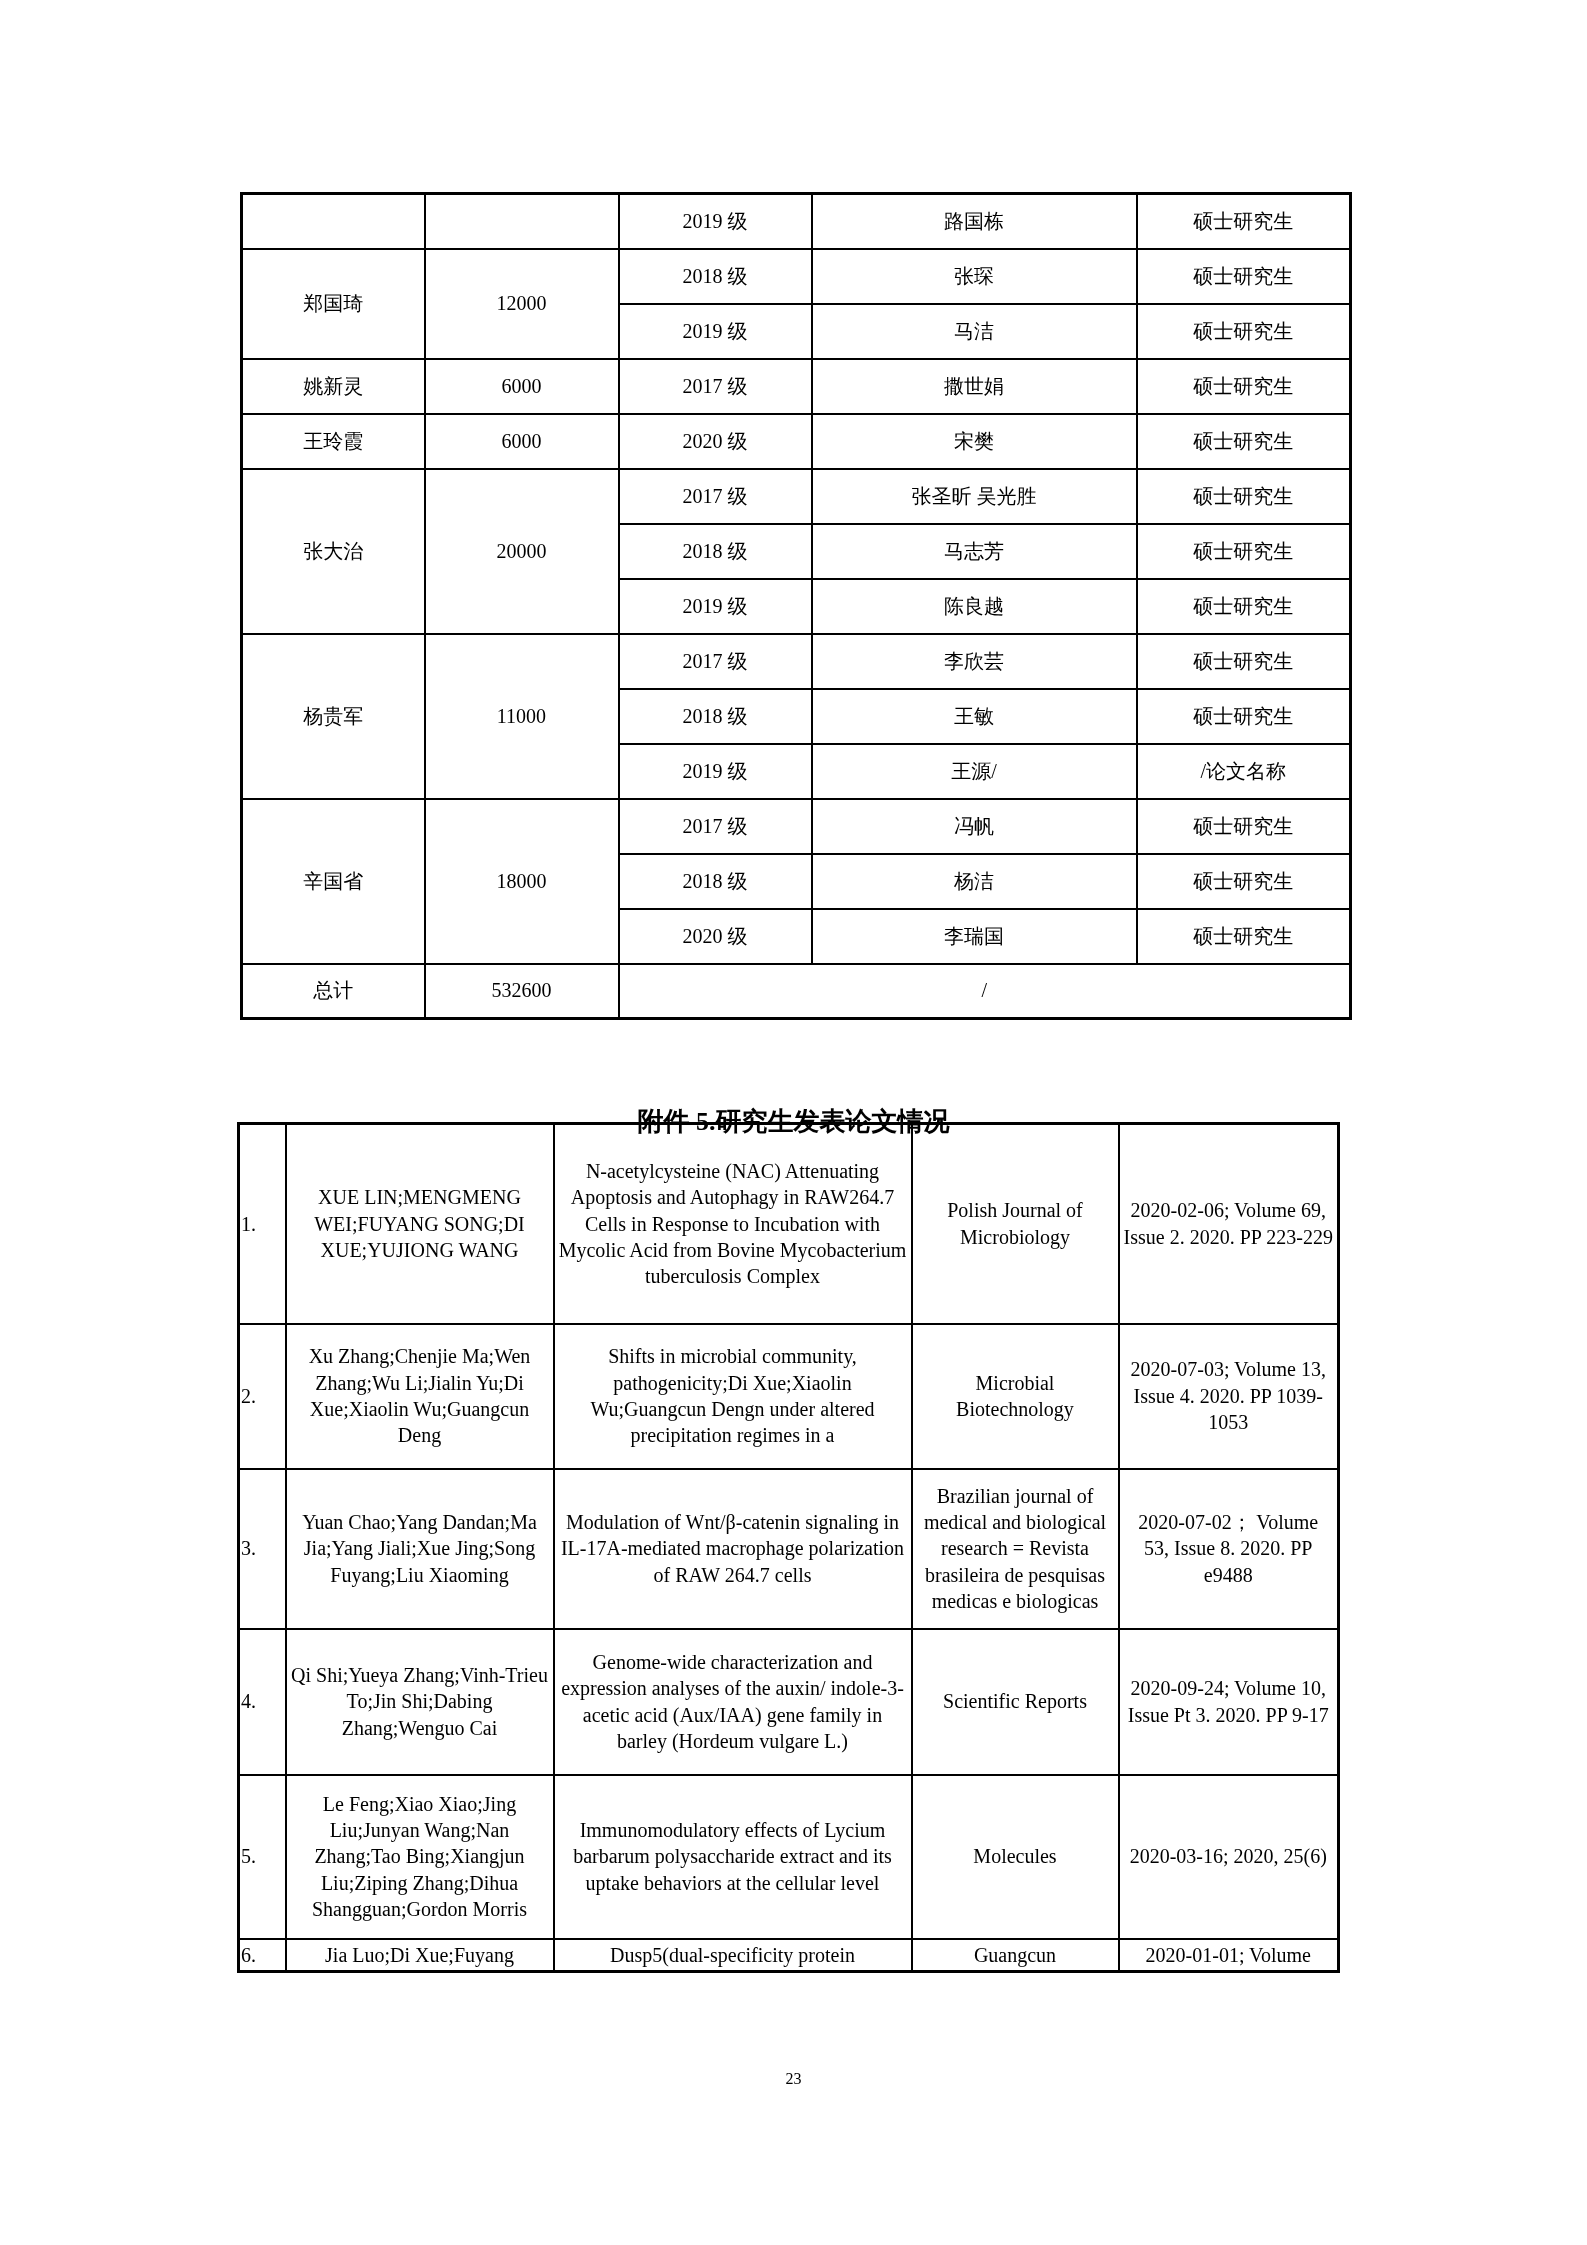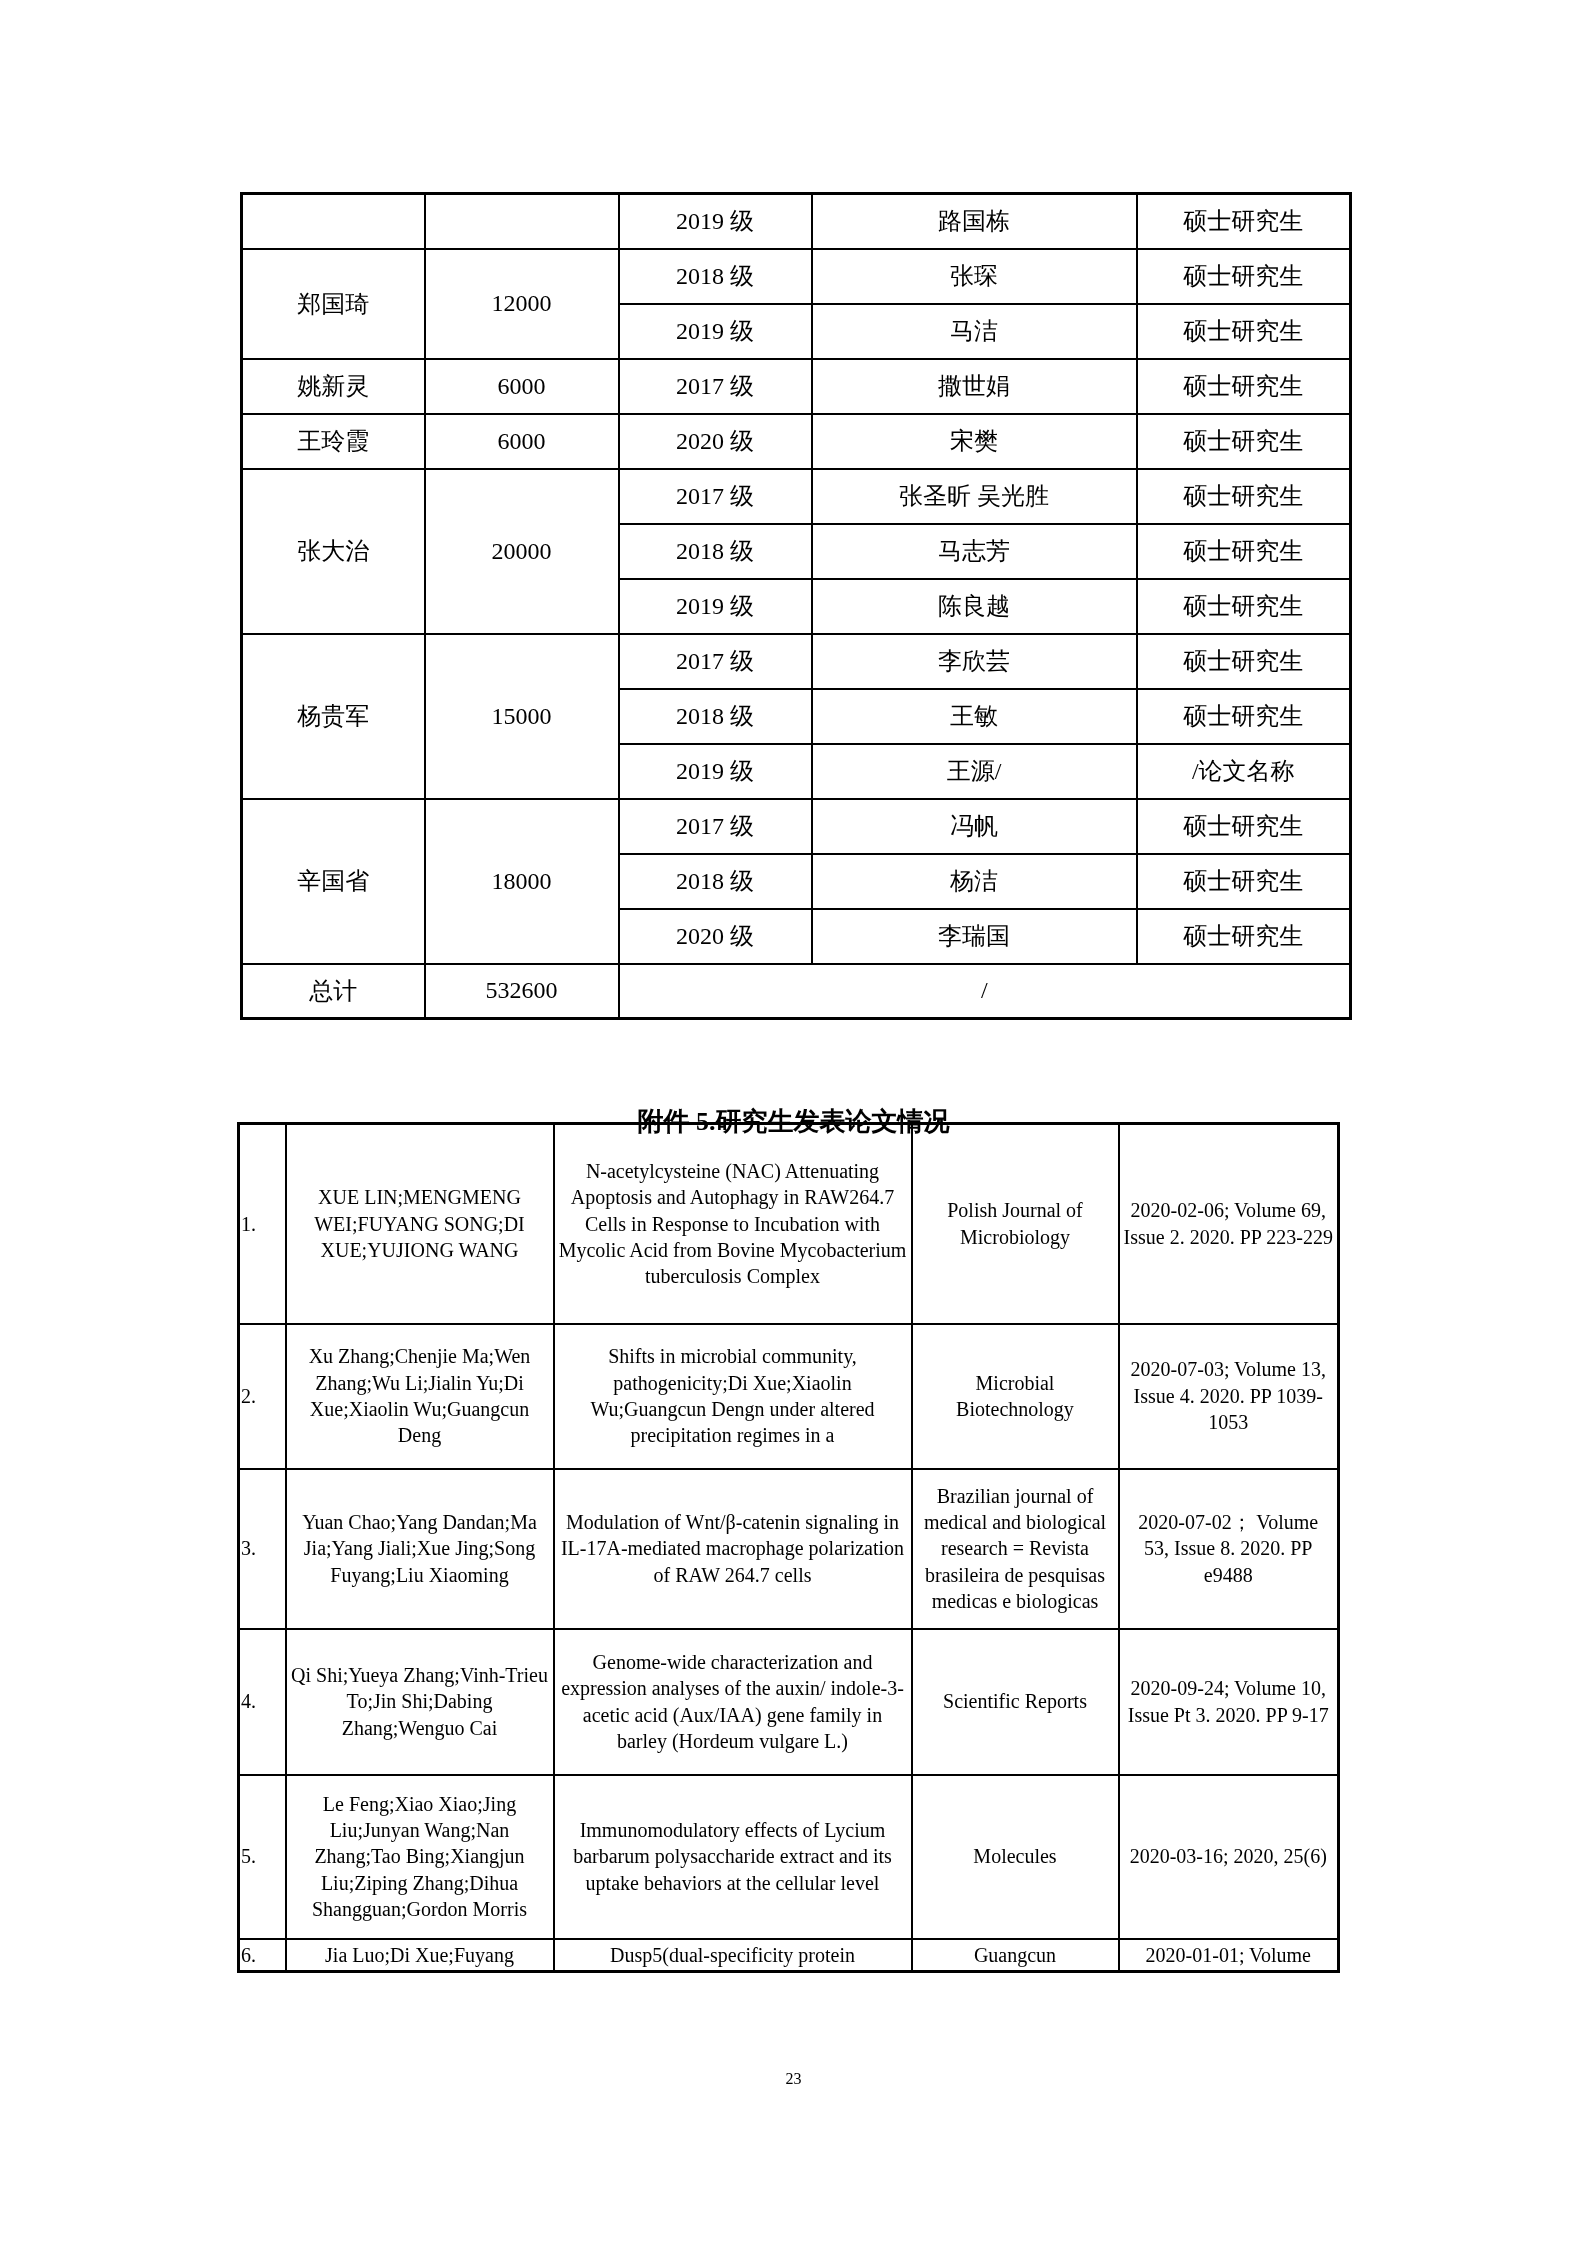--- a/index.html
+++ b/index.html
@@ -9,21 +9,21 @@
     position:relative; overflow:hidden;
   }
   table { border-collapse:collapse; table-layout:fixed; }
   td {
     border:2px solid #000; text-align:center; vertical-align:middle;
     padding:0 4px; overflow:hidden; overflow-wrap:break-word;
   }
   
   #funding-table {
     position:absolute; left:240px; top:192px; width:1109px;
-    border:3px solid #000; font-size:24px;
+    border:3px solid #000; font-size:20px;
   }
   #funding-table tr { height:55px; }
   
   .att5-title {
     position:absolute; top:1064px; left:0; width:100%;
     text-align:center; font-weight:bold; font-size:26px;margin-top:40px;
   }
   
   #papers-table {
     position:absolute; left:237px; top:1122px; width:1100px;
@@ -101,21 +101,21 @@
     <td>马志芳</td>
     <td>硕士研究生</td>
   </tr>
   <tr>
     <td>2019 级</td>
     <td>陈良越</td>
     <td>硕士研究生</td>
   </tr>
   <tr>
     <td rowspan="3">杨贵军</td>
-    <td rowspan="3">15000</td>
+    <td rowspan="3">11000</td>
     <td>2017 级</td>
     <td>李欣芸</td>
     <td>硕士研究生</td>
   </tr>
   <tr>
     <td>2018 级</td>
     <td>王敏</td>
     <td>硕士研究生</td>
   </tr>
   <tr>

